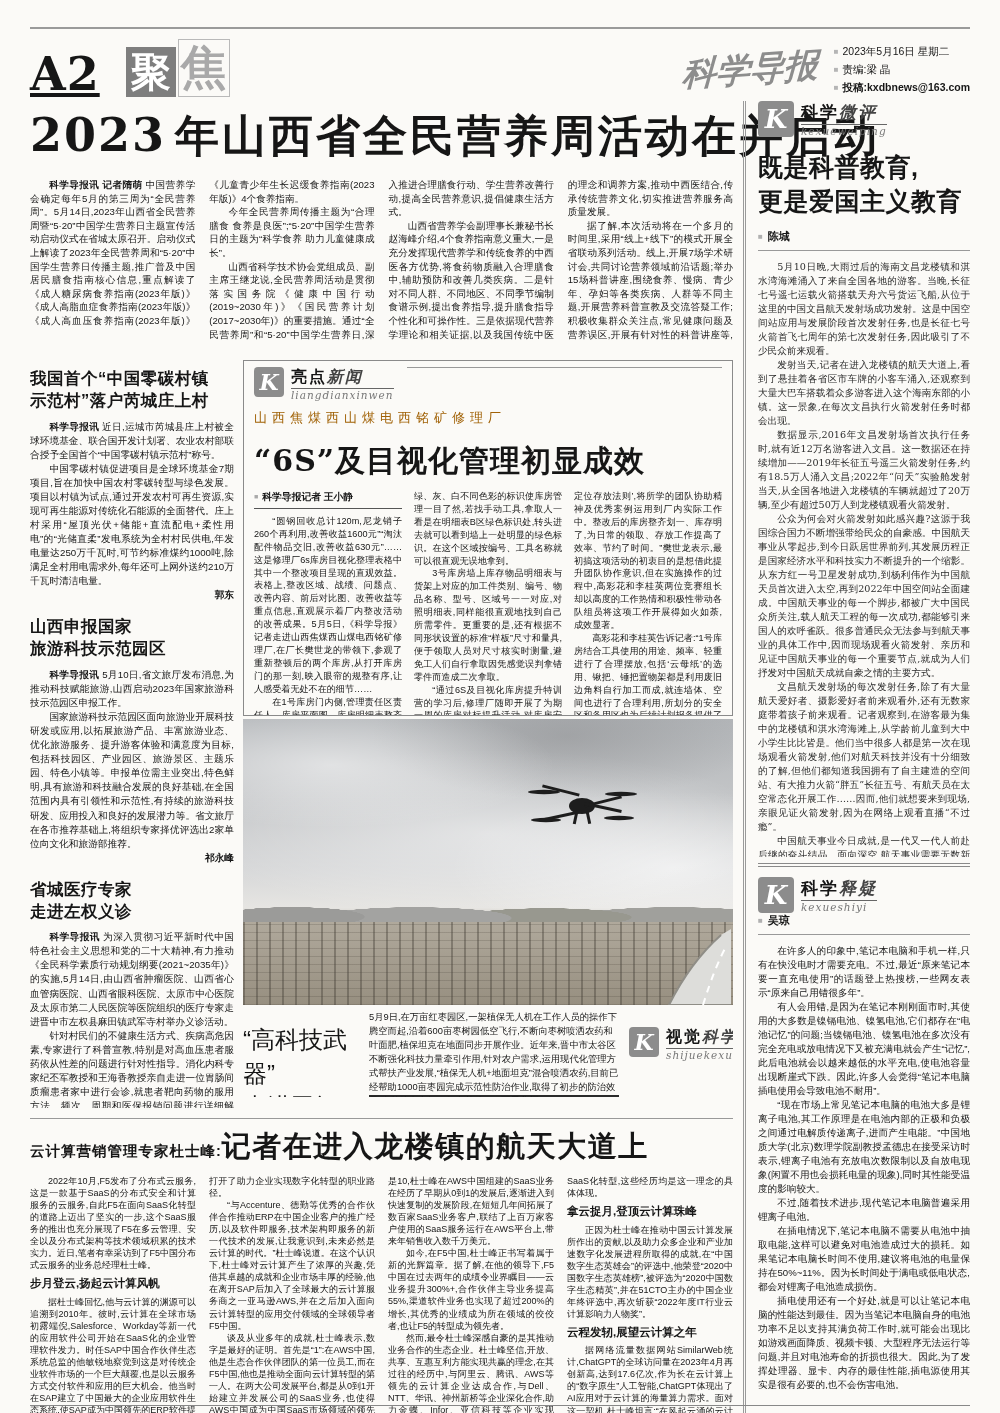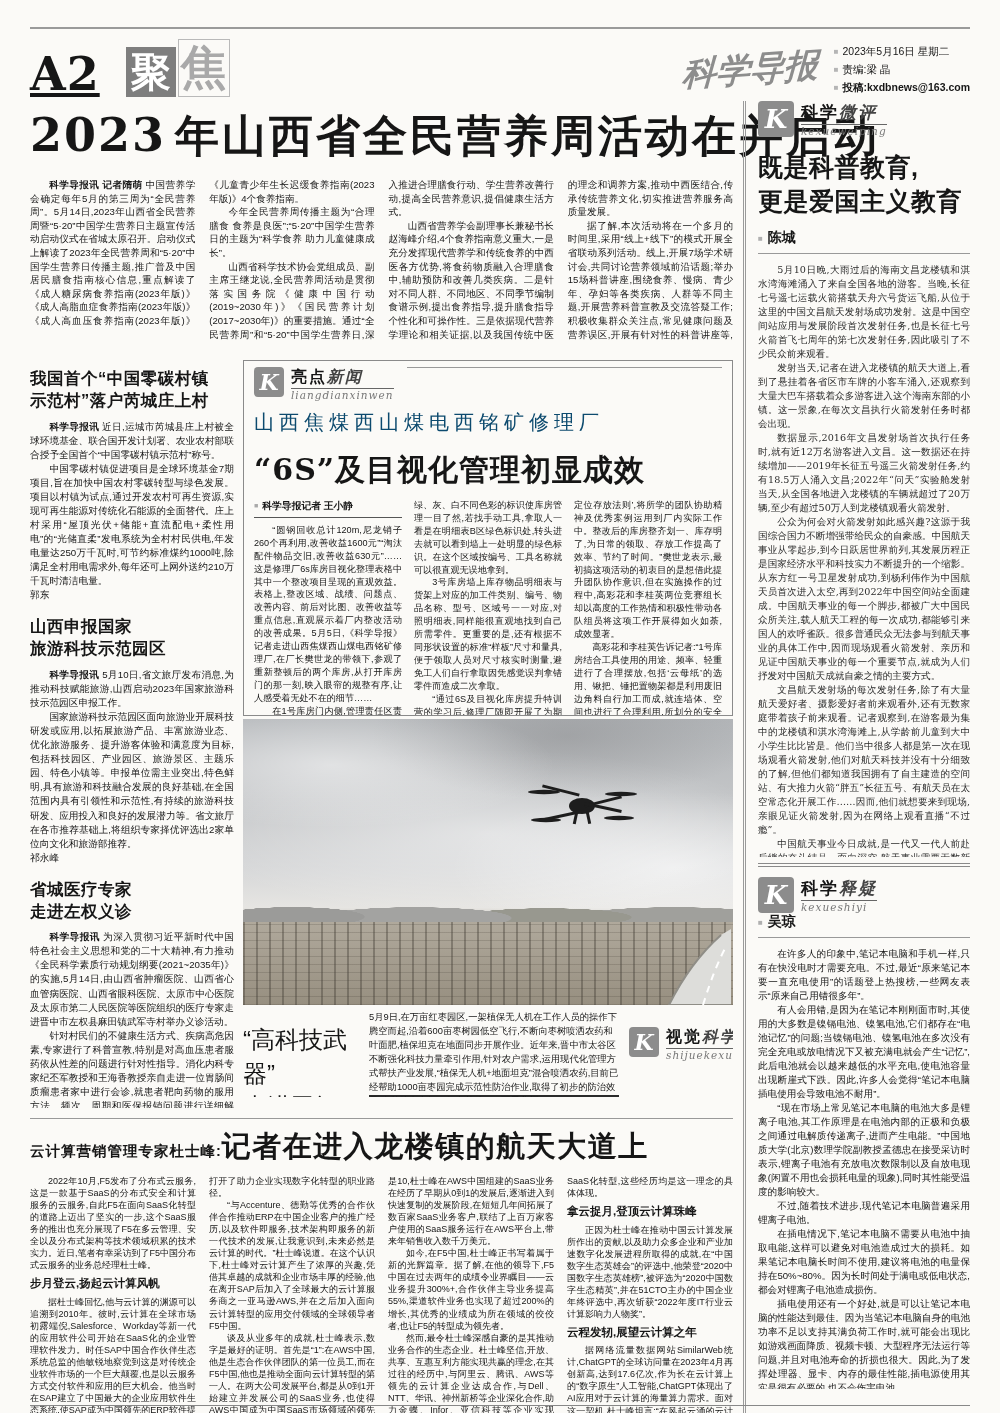--- a/index.html
+++ b/index.html
@@ -18,21 +18,21 @@
   .jl-2{width:52px;height:58px;border:1px solid #b9b9b9;color:#a9a9a9;font-size:46px;font-weight:900;
         display:flex;align-items:center;justify-content:center;font-family:"DejaVu Serif",serif;margin-left:2px;}
   .head-right{margin-left:auto;display:flex;align-items:center;gap:16px;}
   .masthead{font:italic 700 34px "DejaVu Serif",serif;color:#8d8d8d;transform:rotate(-4deg) skewX(-6deg);}
   .head-meta{font-size:10.5px;line-height:1.7;}
   .head-meta div::before{content:"■";color:#b5b5b5;font-size:8px;margin-right:4px;vertical-align:1px;}
   .head-meta .bold{font-weight:700;}
 
   
   p{ text-align:justify; text-indent:2em; }
-  .sig{ text-indent:0; font-weight:400; }
+  .sig{ text-align:right; text-indent:0; font-weight:700; }
   h3.inline-sub{ font-size:11.5px; margin:5px 0 4px; }
 
   .content{display:flex;margin-top:4px;}
   .main{width:703px;}
   .sidebar{flex:1;margin-left:10px;border-left:3px double #9a9a9a;padding-left:12px;}
 
   
   .lead-head{margin-top:6px;white-space:nowrap;}
   .lead-head .yr{font:700 46px "DejaVu Serif",serif;letter-spacing:2px;}
   .lead-head .tt{font-size:44px;font-weight:900;letter-spacing:3px;}
@@ -51,21 +51,21 @@
   
   .hl-box{border:1px solid #8a8a8a;height:356px;padding:6px 10px 0;overflow:hidden;position:relative;}
   .brand{display:flex;gap:7px;align-items:flex-start;}
   .kbox{width:30px;height:30px;background:#8c8c8c;color:#fff;border-radius:4px;flex:0 0 auto;
         display:flex;align-items:center;justify-content:center;font:italic 700 22px "DejaVu Serif",serif;}
   .brand-text{display:flex;flex-direction:column;}
   .brand-l1{font-size:16px;font-weight:700;letter-spacing:2px;}
   .brand-l1 .script{font-family:"DejaVu Serif",serif;font-style:italic;color:#444;}
   .brand-py{font:italic 10.5px "DejaVu Serif",serif;color:#777;border-top:1px solid #666;letter-spacing:1px;}
   .hl-box .brand::after{content:"";flex:1;border-bottom:1px solid #999;margin-bottom:14px;margin-left:6px;}
-  .hl-kicker{font-size:20px;letter-spacing:5px;margin:8px 0 0;color:#0c4a6e;}
+  .hl-kicker{font-size:13px;letter-spacing:5px;margin:8px 0 0;color:#a16207;}
   .hl-title{font-size:30px;font-weight:900;letter-spacing:1px;margin:14px 0 8px;}
   .hl-title .serif{font-family:"DejaVu Serif",serif;font-weight:700;}
   .hl-cols{column-count:3;column-gap:12px;font-size:9.1px;line-height:1.42;height:248px;overflow:hidden;}
   .hl-byline{font-weight:700;font-size:9.8px;border-bottom:1px solid #555;padding-bottom:4px;margin-bottom:6px;
              break-inside:avoid;}
   .hl-byline::before{content:"■";color:#a9a9a9;font-size:7px;margin-right:4px;vertical-align:1px;}
 
   
   .photo{height:286px;margin-top:3px;position:relative;overflow:hidden;background:
     radial-gradient(ellipse 320px 90px at 18% 16%, rgba(255,255,255,.55), transparent 70%),
@@ -98,21 +98,21 @@
   .cloud-head{display:flex;align-items:baseline;white-space:nowrap;}
   .cloud-kicker{font-size:14.5px;font-weight:700;letter-spacing:1px;}
   .cloud-title{font-size:29px;font-weight:900;letter-spacing:1.5px;}
   .cloud-cols{margin-top:8px;column-count:4;column-gap:13px;height:258px;overflow:hidden;
               font-size:9px;line-height:1.34;}
 
   
   .side-sec .kbox{width:36px;height:36px;font-size:26px;}
   .side-sec .brand-l1{font-size:17px;}
   .side-title{font-size:25px;font-weight:900;line-height:1.35;white-space:pre-line;margin:14px 0 10px;letter-spacing:.5px;}
-  .side-byline{font-weight:700;font-size:14px;border-bottom:1px solid #999;padding-bottom:6px;margin-bottom:9px;}
+  .side-byline{font-weight:700;font-size:11px;border-bottom:1px solid #999;padding-bottom:6px;margin-bottom:9px;}
   .side-byline::before{content:"■";color:#b0b0b0;font-size:8px;margin-right:5px;vertical-align:1px;}
   .side-body{font-size:9.6px;line-height:1.46;}
   .weiping{height:756px;overflow:hidden;}
   .weiping .side-body{font-family:"DejaVu Serif",serif;color:#2b2b2b;}
   .sec-divider{border-top:1px solid #8a8a8a;border-bottom:1px solid #8a8a8a;height:4px;margin:6px 0 10px;}
   .shiyi{height:512px;overflow:hidden;}
 </style>
 </head>
 <body>
 
@@ -308,19 +308,19 @@
             <div class="brand-l1"><span>科学</span><span class="script">释疑</span></div>
             <div class="brand-py">kexueshiyi</div>
           </div>
         </div>
         <div class="side-byline">吴琼</div>
         <div class="side-body">
             <p>在许多人的印象中,笔记本电脑和手机一样,只有在快没电时才需要充电。不过,最近“原来笔记本要一直充电使用”的话题登上热搜榜,一些网友表示“原来自己用错很多年”。</p>
             <p>有人会用错,是因为在笔记本刚刚面市时,其使用的大多数是镍镉电池、镍氢电池,它们都存在“电池记忆”的问题;当镍镉电池、镍氢电池在多次没有完全充电或放电情况下又被充满电就会产生“记忆”,此后电池就会以越来越低的水平充电,使电池容量出现断崖式下跌。因此,许多人会觉得“笔记本电脑插电使用会导致电池不耐用”。</p>
             <p>“现在市场上常见笔记本电脑的电池大多是锂离子电池,其工作原理是在电池内部的正极和负极之间通过电解质传递离子,进而产生电能。”中国地质大学(北京)数理学院副教授孟德忠在接受采访时表示,锂离子电池有充放电次数限制以及自放电现象(闲置不用也会损耗电量的现象),同时其性能受温度的影响较大。</p>
             <p>不过,随着技术进步,现代笔记本电脑普遍采用锂离子电池。</p>
-            <p>在插电情况下,笔记本电脑不需要从电池中抽取电能,这样可以避免对电池造成过大的损耗。如果笔记本电脑长时间不使用,建议将电池的电量保持在50%~80%。因为长时间处于满电或低电状态,都会对锂离子电池造成损伤。</p>
+            <p>在插电情况下,笔记本电脑不需要从电池中抽取电能,这样可以避免对电池造成过大的损耗。如果笔记本电脑长时间不使用,建议将电池的电量保持在50%~11%。因为长时间处于满电或低电状态,都会对锂离子电池造成损伤。</p>
             <p>插电使用还有一个好处,就是可以让笔记本电脑的性能达到最佳。因为当笔记本电脑自身的电池功率不足以支持其满负荷工作时,就可能会出现比如游戏画面降质、视频卡顿、大型程序无法运行等问题,并且对电池寿命的折损也很大。因此,为了发挥处理器、显卡、内存的最佳性能,插电源使用其实是很有必要的,也不会伤害电池。</p>
           </div>
       </section>
     </aside>
   </div>
 </div>
 
 </body></html>

